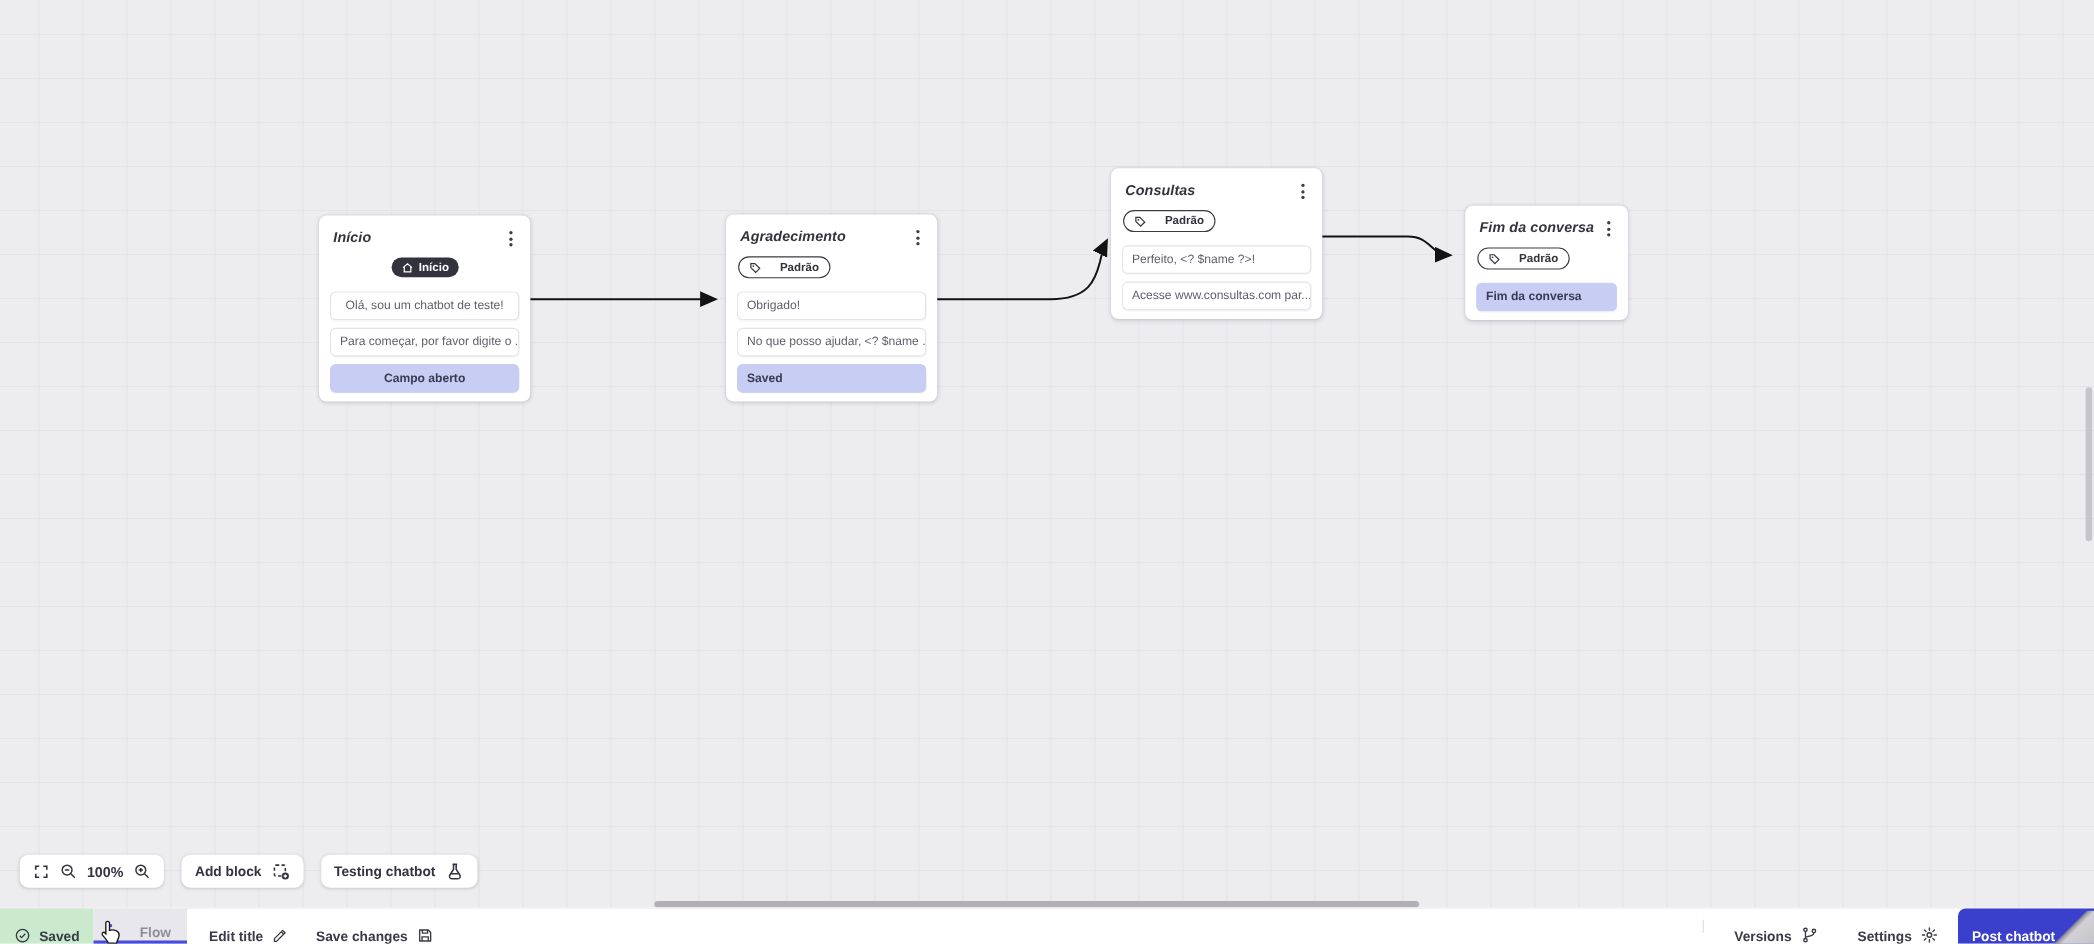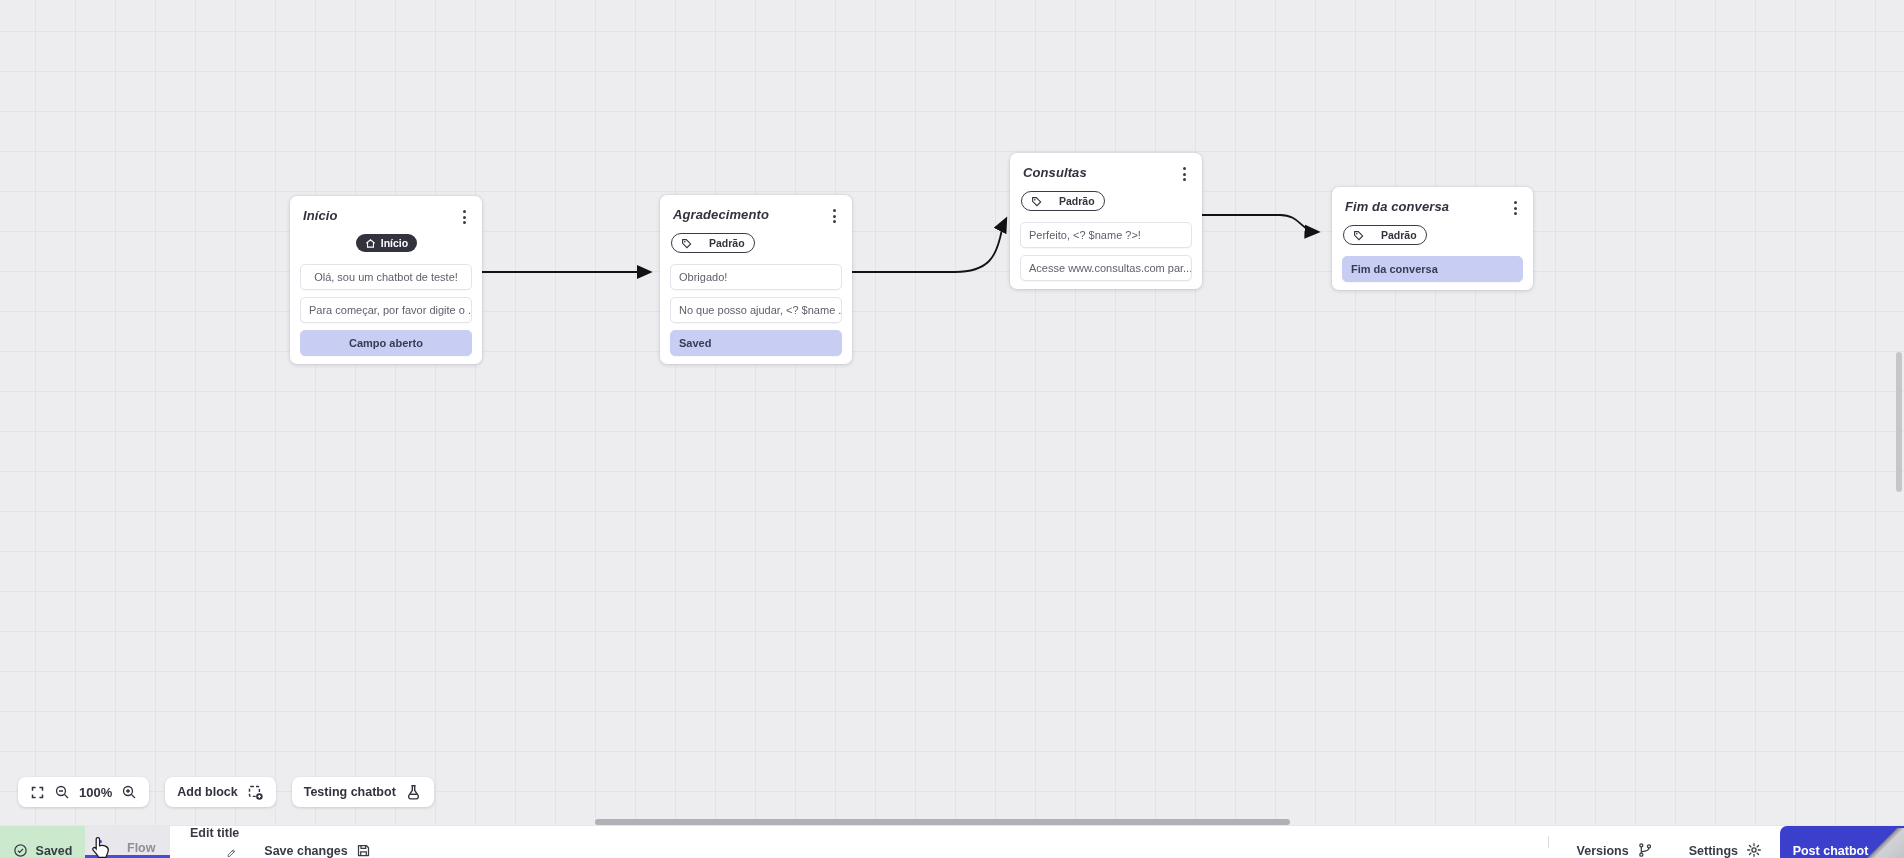--- a/index.html
+++ b/index.html
@@ -67,21 +67,21 @@
     position:absolute; left:0; bottom:0; width:1904px; height:33px;
     background:#fff; border-top:1px solid #e7e6ea;
     display:flex; align-items:stretch; font-size:12.5px; z-index:50;
   }
   .sb-item { display:flex; align-items:flex-end; gap:8px; font-weight:700; color:#3a3a46; cursor:pointer; }
   .saved-chip { width:85px; background:#cbe9cd; justify-content:center; color:#363c46; }
   .flow-tab { width:85px; background:#e8e7eb; border-bottom:3px solid #474dd6; position:relative; justify-content:flex-start; padding:0 0 0 10px; }
   .flow-tab .kebab { gap:2px; }
   .flow-tab .kebab i { background:#474dd6; }
   .flow-label { color:#8f8e98; font-weight:700; margin-left:13px; }
-  .edit-title { margin-left:20px;flex-direction:column; }
+  .edit-title { margin-left:20px; }
   .save-changes { margin-left:25px; }
   .sb-spacer { flex:1; }
   .sb-divider { width:1px; height:12px; background:#dddce1; align-self:center; margin-right:28px; }
   .versions { margin-right:36px; }
   .settings { margin-right:18px; }
   .post-btn {
     width:124px; background:#3a40cb; color:#fff; justify-content:center;
     border-top-left-radius:7px; font-weight:700;
   }
   .cursor-hand { position:absolute; left:92px; top:836px; z-index:70; pointer-events:none; }
@@ -168,21 +168,21 @@
           </svg>
         <span>Padrão</span>
       </span>
     </div>
     <div class="rows">
       <div class="row">Perfeito, &lt;? $name ?&gt;!</div>
       <div class="row">Acesse www.consultas.com par...</div>
     </div>
   </div>
 
-  <div class="node" style="left:1332px; top:187px; width:201px;">
+  <div class="node" style="left:1332px; top:187px; width:148px;">
     <div class="node-header">
       <div class="node-title">Fim da conversa</div>
       <div class="kebab">
           <i></i>
           <i></i>
           <i></i>
         </div>
     </div>
     <div class="badge-row">
       <span class="badge badge-outline">

